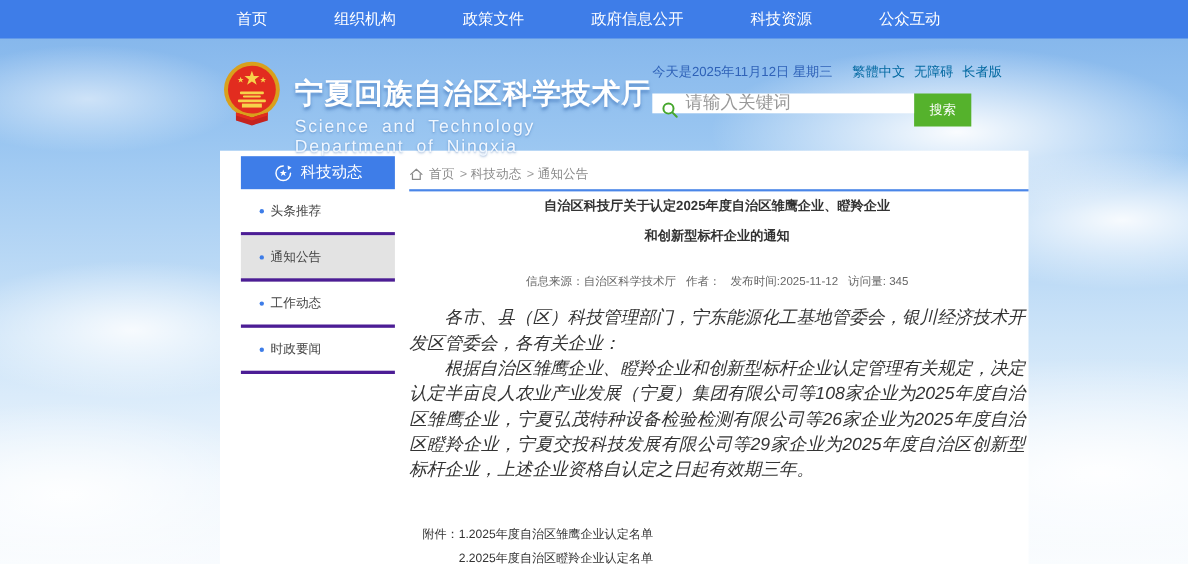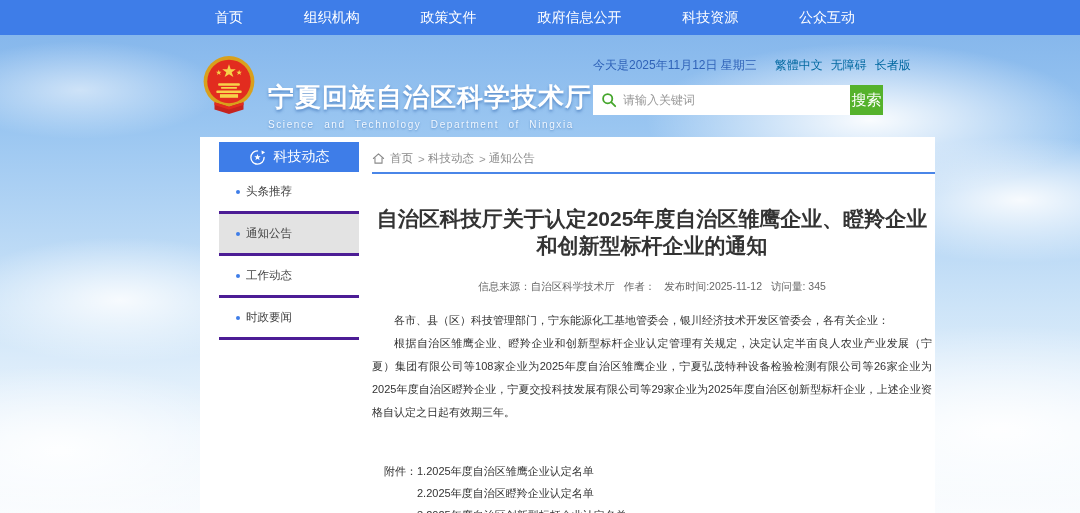--- a/index.html
+++ b/index.html
@@ -29,42 +29,42 @@
     display:flex; justify-content:space-between; align-items:center;
   }
   .brand { display:flex; align-items:center; cursor:pointer; }
   .brand-emblem { width:58px; height:62px; flex:none; }
   .brand-text { margin-left:10px;margin-top:38px; }
   .site-title {
     font-size:26px; font-weight:bold; color:#fff; letter-spacing:1px;
     text-shadow:0 2px 3px rgba(40,95,170,.55);
   }
   .site-subtitle {
-    margin-top:4px; font-size:10px; color:#f0f7ff; letter-spacing:1.6px;
+    margin-top:4px; font-size:16px; color:#f0f7ff; letter-spacing:1.6px;
     word-spacing:5px; text-shadow:0 1px 2px rgba(40,95,170,.5);
   }
   .header-right { width:290px; }
   .top-links {
     display:flex; align-items:flex-start; font-size:12px; color:#2f62b8;
     margin-bottom:11px; white-space:nowrap;
   }
   .date-text { margin-right:18px; }
   .link-group { display:flex; gap:8px; }
   .top-link { color:#0369a1; text-decoration:none; cursor:pointer; }
   .search-bar { display:flex; height:30px; width:290px; }
   .search-input-wrap { position:relative; flex:1; }
   .search-icon { position:absolute; left:8px; top:7px; width:16px; height:16px; }
   .search-input {
-    width:100%; height:30px; border:none; outline:none;
-    padding:0 6px 0 30px; font-size:12px; color:#333; background:#fff;
+    width:100%; height:18px; border:none; outline:none;
+    padding:0 6px 0 30px; font-size:16px; color:#333; background:#fff;
   }
   .search-input::placeholder { color:#999; }
   .search-button {
-    width:33px; height:30px; border:none; background:var(--accent-green,#55b22c);
-    color:#fff; font-size:15px; cursor:pointer;
+    width:52px; height:30px; border:none; background:var(--accent-green,#55b22c);
+    color:#fff; font-size:12px; cursor:pointer;
   }
   
   .page-container {
     width:735px; margin-left:200px; background:#fff;
     height:376px; display:flex; padding:5px 0 0 19px;
   }
   
   .sidebar { width:140px; flex:none; }
   .sidebar-header {
     height:30px; background:var(--nav-blue,#3e7de8); color:#fff;
@@ -86,31 +86,32 @@
   .breadcrumb {
     height:29px; display:flex; align-items:center; gap:5px;
     font-size:11.5px; color:#8a8a8a; border-bottom:2px solid #4a86e8;
     margin-top:3px;
   }
   .crumb-wrap { display:inline-flex; align-items:center; gap:5px; }
   .crumb { color:#8a8a8a; text-decoration:none; cursor:pointer; }
   .crumb-sep { color:#9a9a9a; }
   .article { padding-right:3px; }
   .article-title {
-    margin-top:31px; text-align:center; font-size:21px; line-height:27px;
+    text-align:center; font-size:12px; line-height:27px;
     font-weight:bold; color:#333;
   }
   .article-meta {
     margin-top:21px; display:flex; justify-content:center; gap:9px;
     font-size:10.5px; color:#666; white-space:nowrap;
   }
   .article-body { margin-top:15px; }
   .article-body .para {
-    font-size:11px; line-height:23px; color:#333; text-indent:2em;
+    font-size:16px; line-height:23px; color:#333; text-indent:2em;
     text-align:justify;
+    font-style:italic;
   }
   .attachments {
     margin-top:36px; margin-left:12px; display:flex;
     font-size:11px; line-height:22px; color:#333;
   }
   .attach-label { flex:none; }
   .attach-item { cursor:pointer; }
 </style>
 </head>
 <body>

